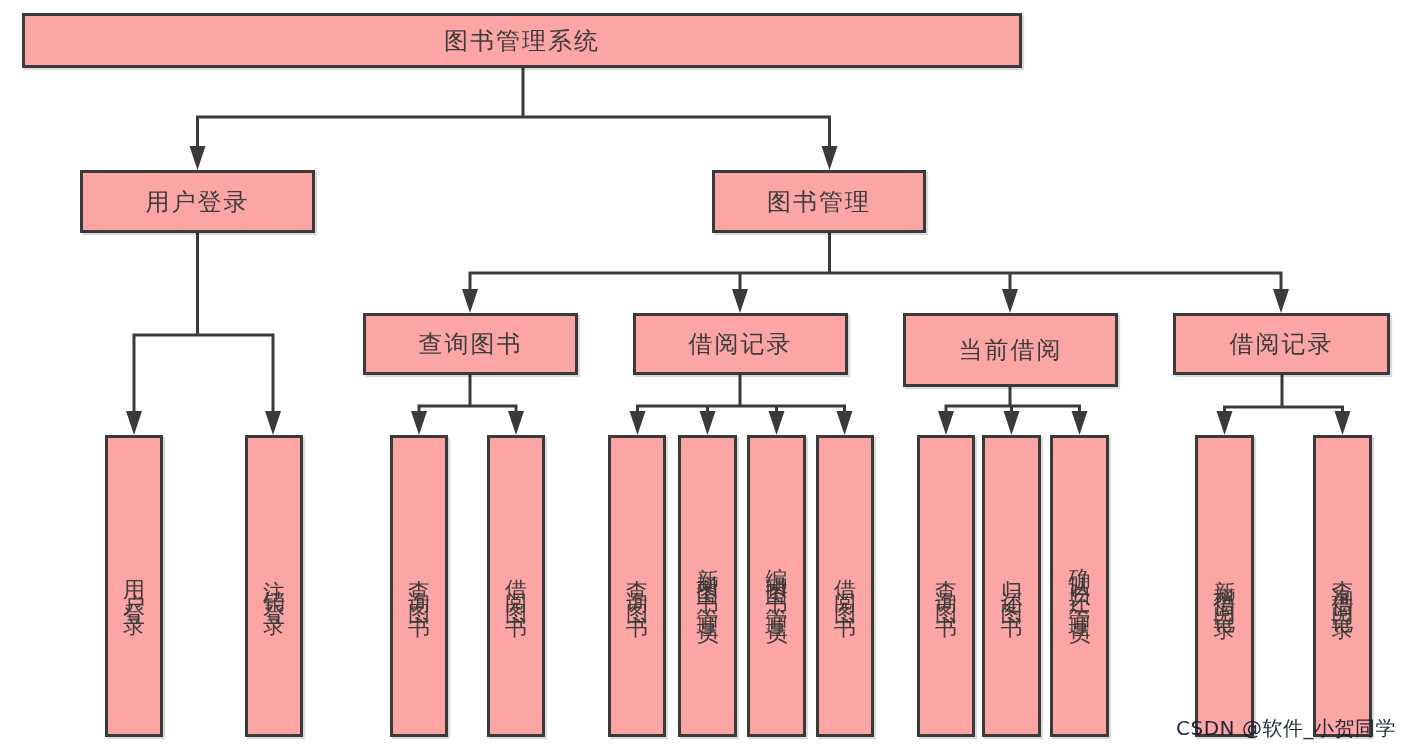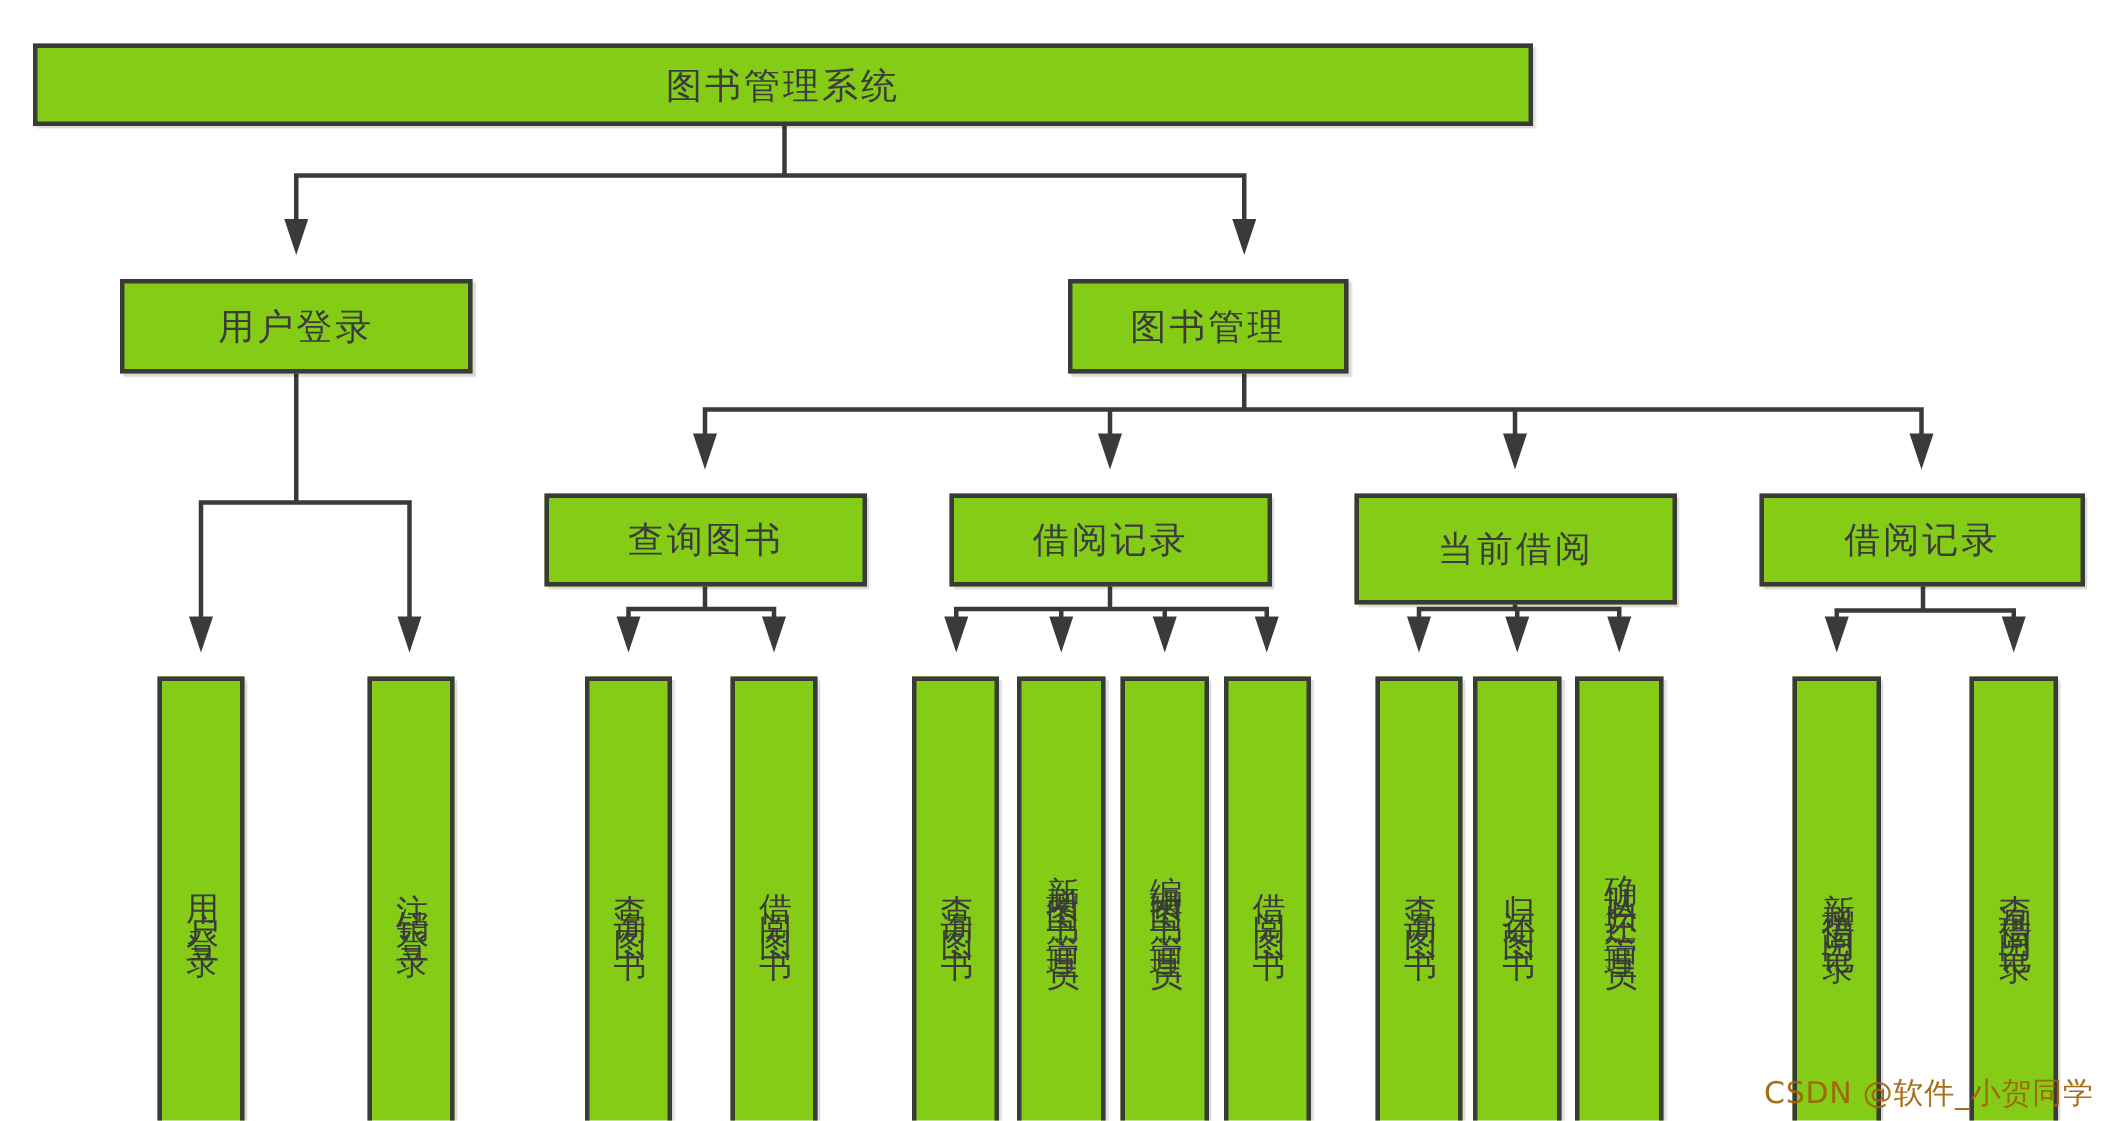--- a/index.html
+++ b/index.html
@@ -6,30 +6,29 @@
   body {
     width:1405px; height:747px; position:relative; overflow:hidden;
     background:#ffffff;
     font-family:"DejaVu Sans","Liberation Sans",sans-serif;
   }
   .stage { position:absolute; left:0; top:0; width:1405px; height:747px; }
   svg.wires { position:absolute; left:0; top:0; z-index:1; }
 
   .node {
     position:absolute; z-index:2; box-sizing:border-box;
-    background:#84cc16; border:3px solid #3a3a3a;
+    background:#fca5a5; border:3px solid #3a3a3a;
     box-shadow:2px 2px 1px rgba(0,0,0,0.14);
     display:flex; align-items:center; justify-content:center;
     color:#3b3b3b; font-size:24px; letter-spacing:2px; line-height:1;
     white-space:nowrap;
-    margin-top:16px;
   }
   .root  { left:22px;  top:13px;  width:1000px; height:55px; }
   .lvl2a { left:80px;  top:170px; width:235px;  height:63px; }
-  .lvl2b { left:712px; top:170px; width:187px;  height:63px; }
+  .lvl2b { left:712px; top:170px; width:214px;  height:63px; }
   .lvl3a { left:363px; top:313px; width:215px;  height:62px; }
   .lvl3b { left:633px; top:313px; width:215px;  height:62px; }
   .lvl3c { left:903px; top:313px; width:215px;  height:74px; }
   .lvl3d { left:1173px;top:313px; width:217px;  height:62px; }
 
   .leaf {
     top:435px; height:302px; width:58px;
     writing-mode:vertical-rl; text-orientation:mixed;
     font-size:22px; letter-spacing:12px; line-height:1;
     white-space:normal;
@@ -39,21 +38,21 @@
   .p1  { left:105px; }  .p2  { left:245px; }
   .p3  { left:390px; }  .p4  { left:487px; }
   .p5  { left:608px; }  .p6  { left:678px; width:59px; }
   .p7  { left:747px; width:59px; }  .p8  { left:816px; }
   .p9  { left:917px; }  .p10 { left:982px; width:59px; }
   .p11 { left:1050px; width:59px; }
   .p12 { left:1195px; width:59px; } .p13 { left:1313px; width:59px; }
 
   .watermark {
     position:absolute; z-index:5; left:1176px; top:715px;
-    font-size:20px; color:#a16207; opacity:0.92; letter-spacing:0.5px;
+    font-size:20px; color:#0f172a; opacity:0.92; letter-spacing:0.5px;
     white-space:nowrap;
   }
 </style>
 </head>
 <body>
 
 <div class="stage">
 
   <svg class="wires" width="1405" height="747" aria-hidden="true">
     <g stroke="#3a3a3a" stroke-width="3" fill="none">

